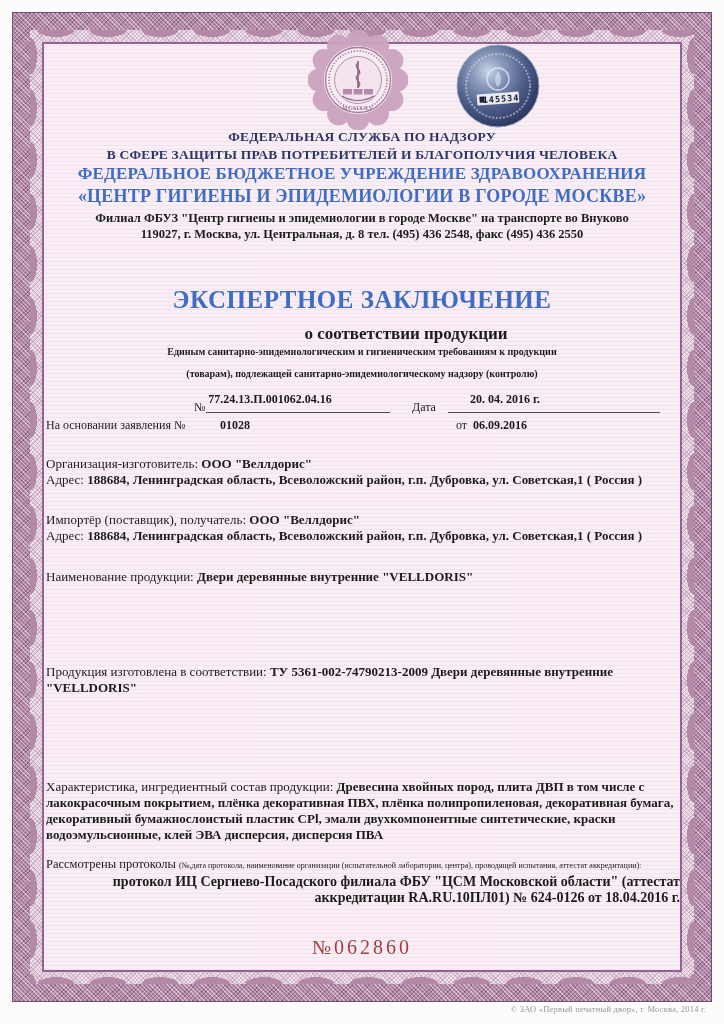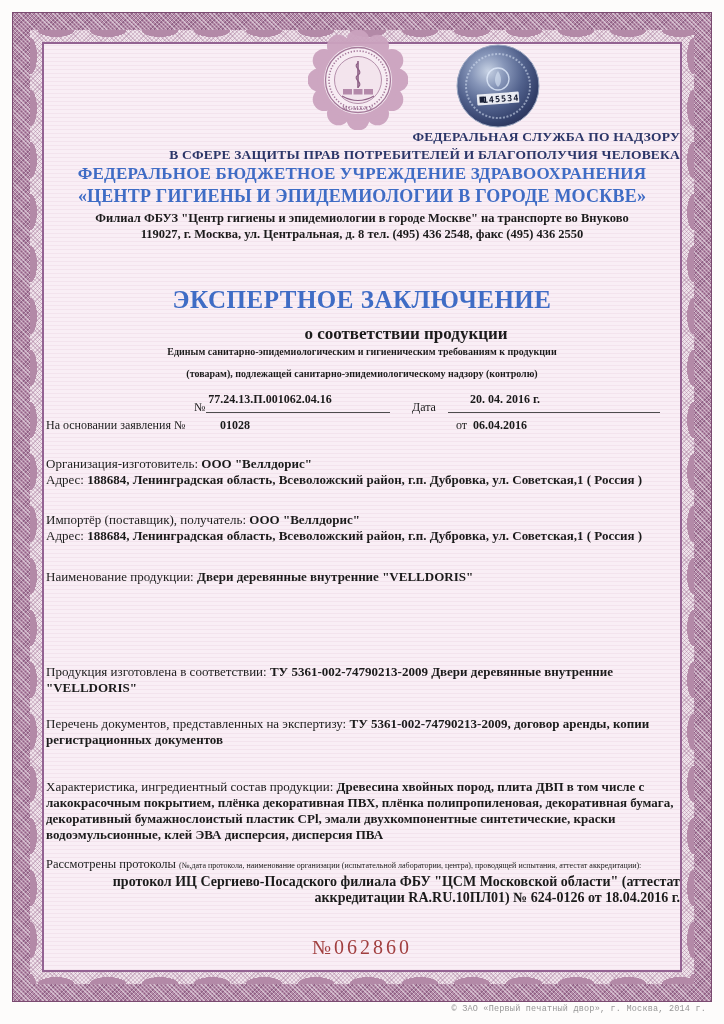--- a/index.html
+++ b/index.html
@@ -40,32 +40,32 @@
   .inner-frame{
     position:absolute;left:42px;top:42px;right:42px;bottom:52px;
     border:2px solid #936292;
     background:
       repeating-linear-gradient(0deg, rgba(214,168,196,.16) 0 1px, rgba(0,0,0,0) 1px 4px),
       #f9eef5;
   }
   
   .abs{position:absolute;}
   .ctr{left:44px;width:636px;text-align:center;}
-  .navy{color:#2b3668;font-weight:bold;text-align:right;}
+  .navy{color:#2b3668;font-weight:bold;}
   .blue{color:#3f6cc5;font-weight:bold;}
   .bold{font-weight:bold;}
   .body-text{font-size:13px;line-height:16px;}
   .para{left:46px;width:634px;}
   .uline{border-top:1px solid #4d4d4d;height:0;}
   .small-note{font-size:8px;}
   .serial{
     font-size:20px;letter-spacing:3px;color:#a13f3f;font-weight:normal;
   }
   .copyright{
-    font-family:Liberation Mono, monospace;
+    font-family:Liberation Serif, serif;
     font-size:8.5px;color:#969696;letter-spacing:.2px;
   }
   .hdr-sm{font-size:13.5px;letter-spacing:.2px;}
   .org1{font-size:17px;letter-spacing:.2px;}
   .org2{font-size:18px;letter-spacing:.2px;}
   .branch{font-size:12.5px;font-weight:bold;}
   .title-main{font-size:25px;letter-spacing:.5px;}
   .title-sub{font-size:17px;font-weight:bold;padding-left:44px;}
   .req{font-size:10px;font-weight:bold;}
   .reg-val{font-size:12px;font-weight:bold;text-align:center;}
@@ -154,21 +154,21 @@
   <div class="abs reg-val" style="top:392px;left:150px;width:240px;">77.24.13.П.001062.04.16</div>
   <div class="abs reg-val" style="top:392px;left:410px;width:190px;">20. 04. 2016 г.</div>
   <div class="abs reg-lab" style="top:400px;left:194px;">№</div>
   <div class="abs uline" style="top:412px;left:206px;width:184px;"></div>
   <div class="abs reg-lab" style="top:400px;left:412px;">Дата</div>
   <div class="abs uline" style="top:412px;left:448px;width:212px;"></div>
   <div class="abs reg-lab" style="top:418px;left:46px;">На основании заявления №</div>
   <div class="abs reg-val" style="top:418px;left:200px;width:70px;">01028</div>
   <div class="abs" style="top:418px;left:456px;font-size:12px;">
     <span>от</span>&nbsp;
-    <span class="bold">06.04.2016</span>
+    <span class="bold">06.09.2016</span>
   </div>
 
   <div class="abs para body-text" style="top:456px;">
     <span>Организация-изготовитель:</span>
     <span class="bold">ООО "Веллдорис"</span><br>
     <span>Адрес:</span>
     <span class="bold">188684, Ленинградская область, Всеволожский район, г.п. Дубровка, ул. Советская,1 ( Россия )</span>
   </div>
 
   <div class="abs para body-text" style="top:512px;">
@@ -181,24 +181,20 @@
   <div class="abs para body-text" style="top:569px;">
     <span>Наименование продукции:</span>
     <span class="bold">Двери деревянные внутренние "VELLDORIS"</span>
   </div>
 
   <div class="abs para body-text" style="top:664px;">
     <span>Продукция изготовлена в соответствии:</span>
     <span class="bold">ТУ 5361-002-74790213-2009 Двери деревянные внутренние "VELLDORIS"</span>
   </div>
 
-  <div class="abs para body-text" style="top:716px;">
-    <span>Перечень документов, представленных на экспертизу:</span>
-    <span class="bold">ТУ 5361-002-74790213-2009, договор аренды, копии регистрационных документов</span>
-  </div>
 
   <div class="abs para body-text" style="top:779px;">
     <span>Характеристика, ингредиентный состав продукции:</span>
     <span class="bold">Древесина хвойных пород, плита ДВП в том числе с лакокрасочным покрытием, плёнка декоративная ПВХ, плёнка полипропиленовая, декоративная бумага, декоративный бумажнослоистый пластик CPl, эмали двухкомпонентные синтетические, краски водоэмульсионные, клей ЭВА дисперсия, дисперсия ПВА</span>
   </div>
 
   <div class="abs para" style="top:856px;font-size:12.5px;line-height:16px;">
     <span>Рассмотрены протоколы</span>
     <span class="small-note">(№,дата протокола, наименование организации (испытательной лаборатории, центра), проводящей испытания, аттестат аккредитации):</span>
     <span class="bold" style="display:block;font-size:14px;text-align:right;">протокол ИЦ Сергиево-Посадского филиала ФБУ "ЦСМ Московской области" (аттестат аккредитации RA.RU.10ПЛ01) № 624-0126  от 18.04.2016 г.</span>

